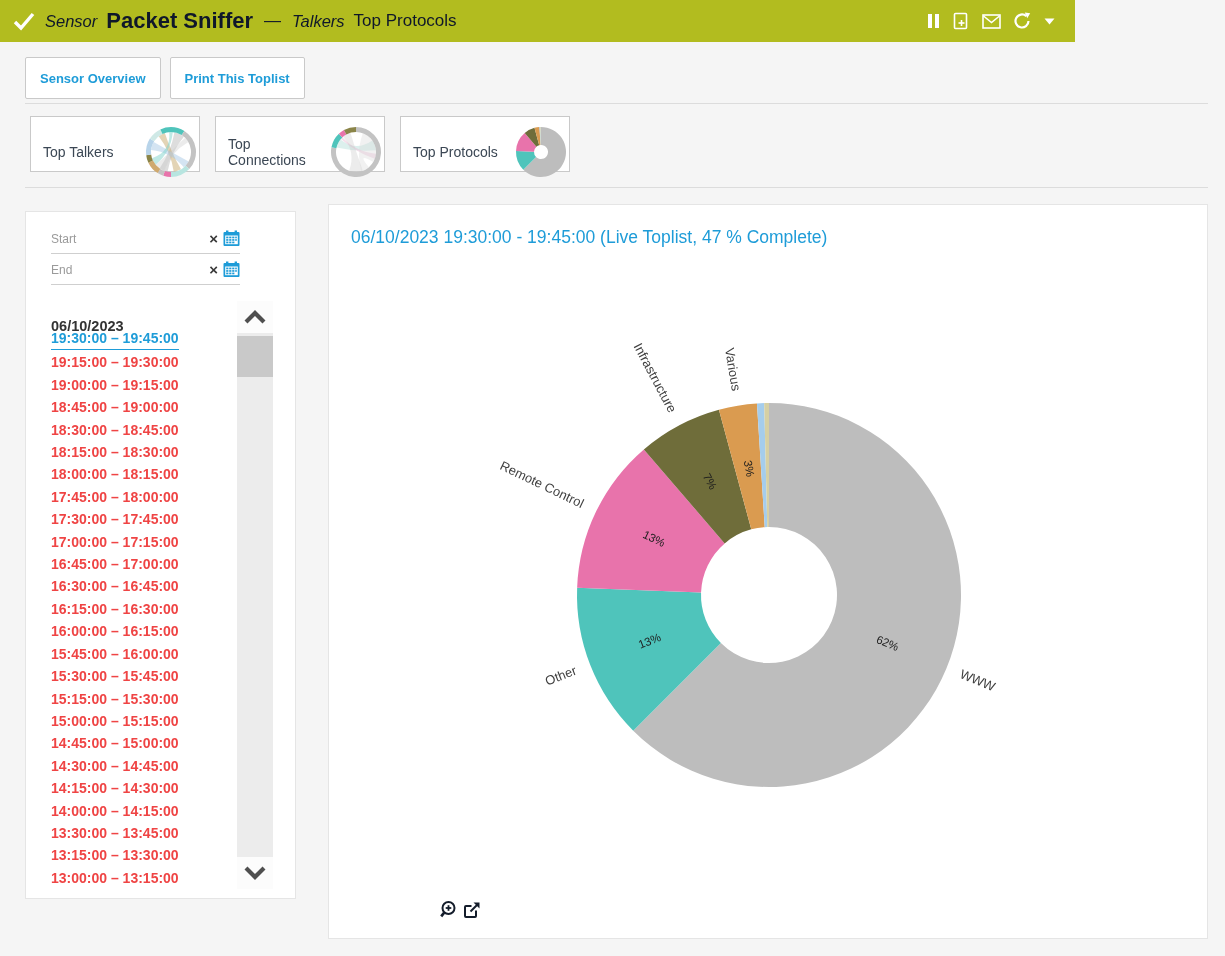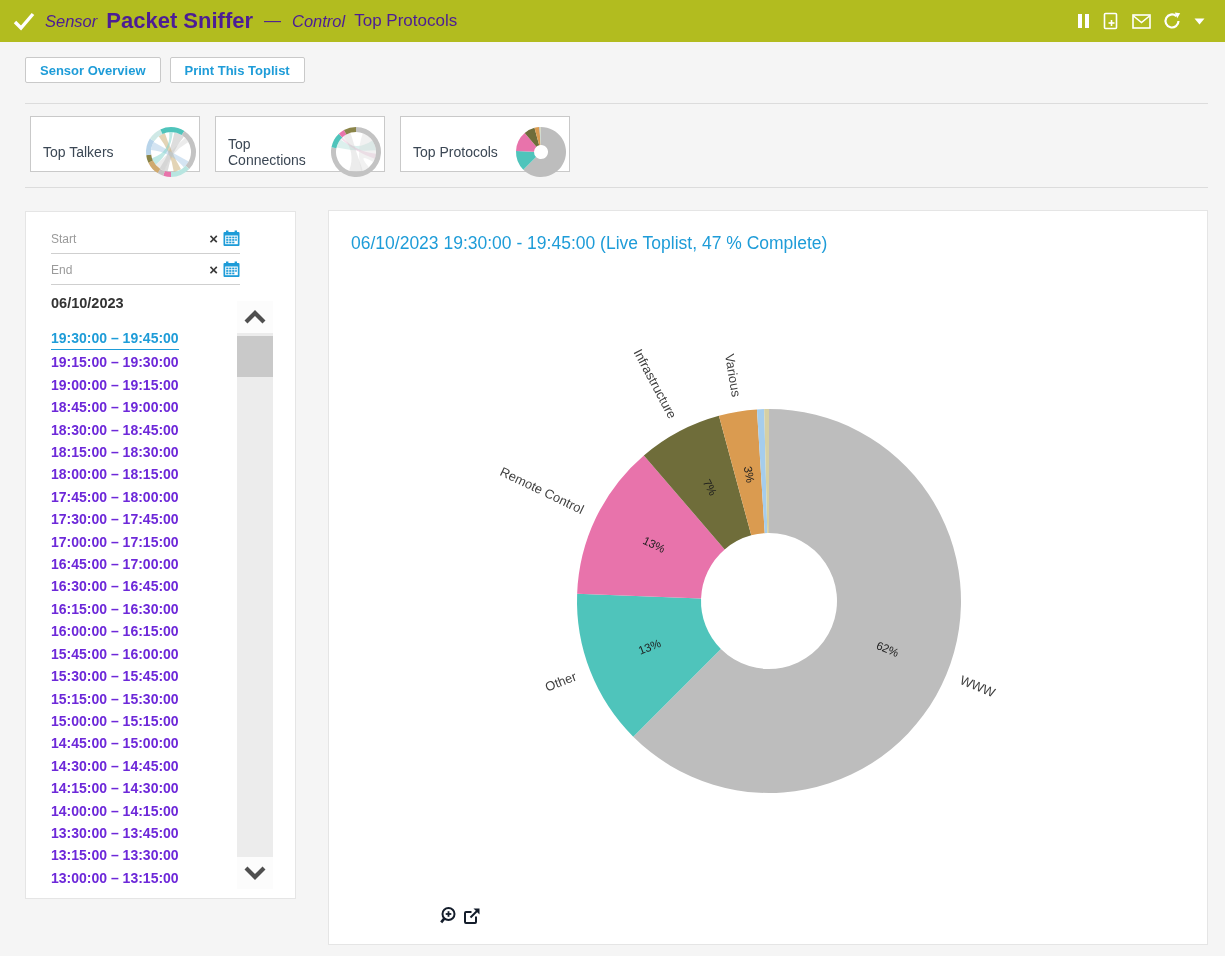--- a/index.html
+++ b/index.html
@@ -5,35 +5,35 @@
   * { margin:0; padding:0; box-sizing:border-box; }
   html,body { width:1225px; height:956px; }
   body {
     font-family:"Liberation Sans", sans-serif;
     background:#f5f5f5;
     position:relative;
     overflow:hidden;
   }
   
   .app-header {
-    position:absolute; left:0; top:0; width:1225px; height:42px;
-    background:#b2bc1f; color:#4c1d95;
+    position:absolute; left:0; top:0; width:1075px; height:42px;
+    background:#b2bc1f; color:#0f172a;
     display:flex; align-items:center; padding:0 12px;
   }
   .app-header .crumb { display:flex; align-items:center; gap:9px; flex:1; }
   .app-header .lbl { font-style:italic; font-size:16.5px; font-weight:400; }
   .app-header .obj { font-weight:700; font-size:22px; }
   .app-header .ctx { font-size:17px; }
   .app-header .dash { font-size:17px; margin:0 2px; }
   .hdr-icons { display:flex; align-items:center; gap:12px; padding-right:8px; }
   .hdr-icons svg { display:block; cursor:pointer; }
   
   .toolbar { position:absolute; left:25px; top:57px; display:flex; gap:9px; }
   .btn {
-    height:26px; background:#fff; border:1px solid #c9c9c9; border-radius:2px;
+    height:42px; background:#fff; border:1px solid #c9c9c9; border-radius:2px;
     color:#1e9cd8; font-weight:700; font-size:13px; padding:0 14px;
     display:flex; align-items:center; cursor:pointer;
     font-family:"Liberation Sans", sans-serif;
   }
   .sep { position:absolute; left:25px; width:1183px; height:0; border-top:1px solid #dcdcdc; }
   #sep1 { top:103px; } #sep2 { top:187px; }
   
   .tabs { position:absolute; left:30px; top:116px; display:flex; gap:15px; }
   .tab {
     width:170px; height:56px; background:#fff; border:1px solid #c9c9c9;
@@ -52,54 +52,54 @@
     border-bottom:1px solid #cfcfcf; display:flex; align-items:center; gap:5px;
   }
   #field-start { top:12px; } #field-end { top:43px; }
   .field input {
     flex:1; min-width:0; border:none; outline:none; font-size:12px; color:#333;
     font-family:"Liberation Sans", sans-serif; background:transparent;
   }
   .field input::placeholder { color:#9a9a9a; opacity:1; }
   .clear-x { font-size:15px; font-weight:700; color:#3a3a3a; line-height:1; cursor:pointer; }
   .cal-btn { cursor:pointer; display:flex; }
-  .date-header { position:absolute; left:25px; top:83px; font-size:14.5px; font-weight:700; color:#333; }
+  .date-header { position:absolute; left:25px; top:106px; font-size:14.5px; font-weight:700; color:#333; }
   .interval-list { position:absolute; left:25px; top:116px; width:180px;font-weight:bold; }
   .interval {
-    display:table; font-size:14px; color:#6d28d9; height:22.4px; line-height:22.4px;
+    display:table; font-size:14px; color:#ef4444; height:22.4px; line-height:22.4px;
     text-decoration:none; cursor:pointer; white-space:nowrap;
   }
   .interval.selected { color:#1e9cd8; border-bottom:1px solid #1e9cd8; height:21.4px; line-height:21.4px; margin-bottom:1px; }
   
   .vscroll { position:absolute; left:211px; top:89px; width:36px; height:588px; }
   .scroll-btn { height:32px; background:#fcfcfc; display:flex; align-items:center; justify-content:center; cursor:pointer; }
   .scroll-track { position:relative; height:524px; background:#ececec; cursor:pointer; }
   .scroll-thumb { position:absolute; left:0; top:3px; width:36px; height:41px; background:#c9c9c9; cursor:grab; }
   
   .main-panel {
-    position:absolute; left:328px; top:210px; width:880px; height:735px;
+    position:absolute; left:328px; top:204px; width:880px; height:735px;
     background:#fff; border:1px solid #e5e5e5;
   }
   .chart-title { position:absolute; left:22px; top:22px; font-size:17.5px; color:#1e9cd8; }
   #donut-chart { position:absolute; left:0; top:0; }
   .chart-footer { position:absolute; left:110px; top:695px; display:flex; gap:6px; }
   .chart-footer svg { cursor:pointer; display:block; }
 </style>
 </head>
 <body>
 
 <div class="app-header">
   <div class="crumb">
     <svg width="24" height="22" viewBox="0 0 24 22">
       <polyline points="3,12 9,18 21,4" fill="none" stroke="#ffffff" stroke-width="3.4"></polyline>
     </svg>
     <span class="lbl">Sensor</span>
     <span class="obj">Packet Sniffer</span>
     <span class="dash">—</span>
-    <span class="lbl">Control</span>
+    <span class="lbl">Talkers</span>
     <span class="ctx">Top Protocols</span>
   </div>
   <div class="hdr-icons">
     <svg width="13" height="16" viewBox="0 0 13 16">
       <rect x="1" y="1" width="4" height="14" fill="#fff"></rect>
         <rect x="8" y="1" width="4" height="14" fill="#fff"></rect>
     </svg>
     <svg width="18" height="18" viewBox="0 0 18 18">
       <rect x="2.5" y="1.5" width="12" height="15" rx="1" fill="none" stroke="#fff" stroke-width="1.6"></rect>
       <line x1="9.5" y1="8" x2="9.5" y2="14" stroke="#fff" stroke-width="1.6"></line>

